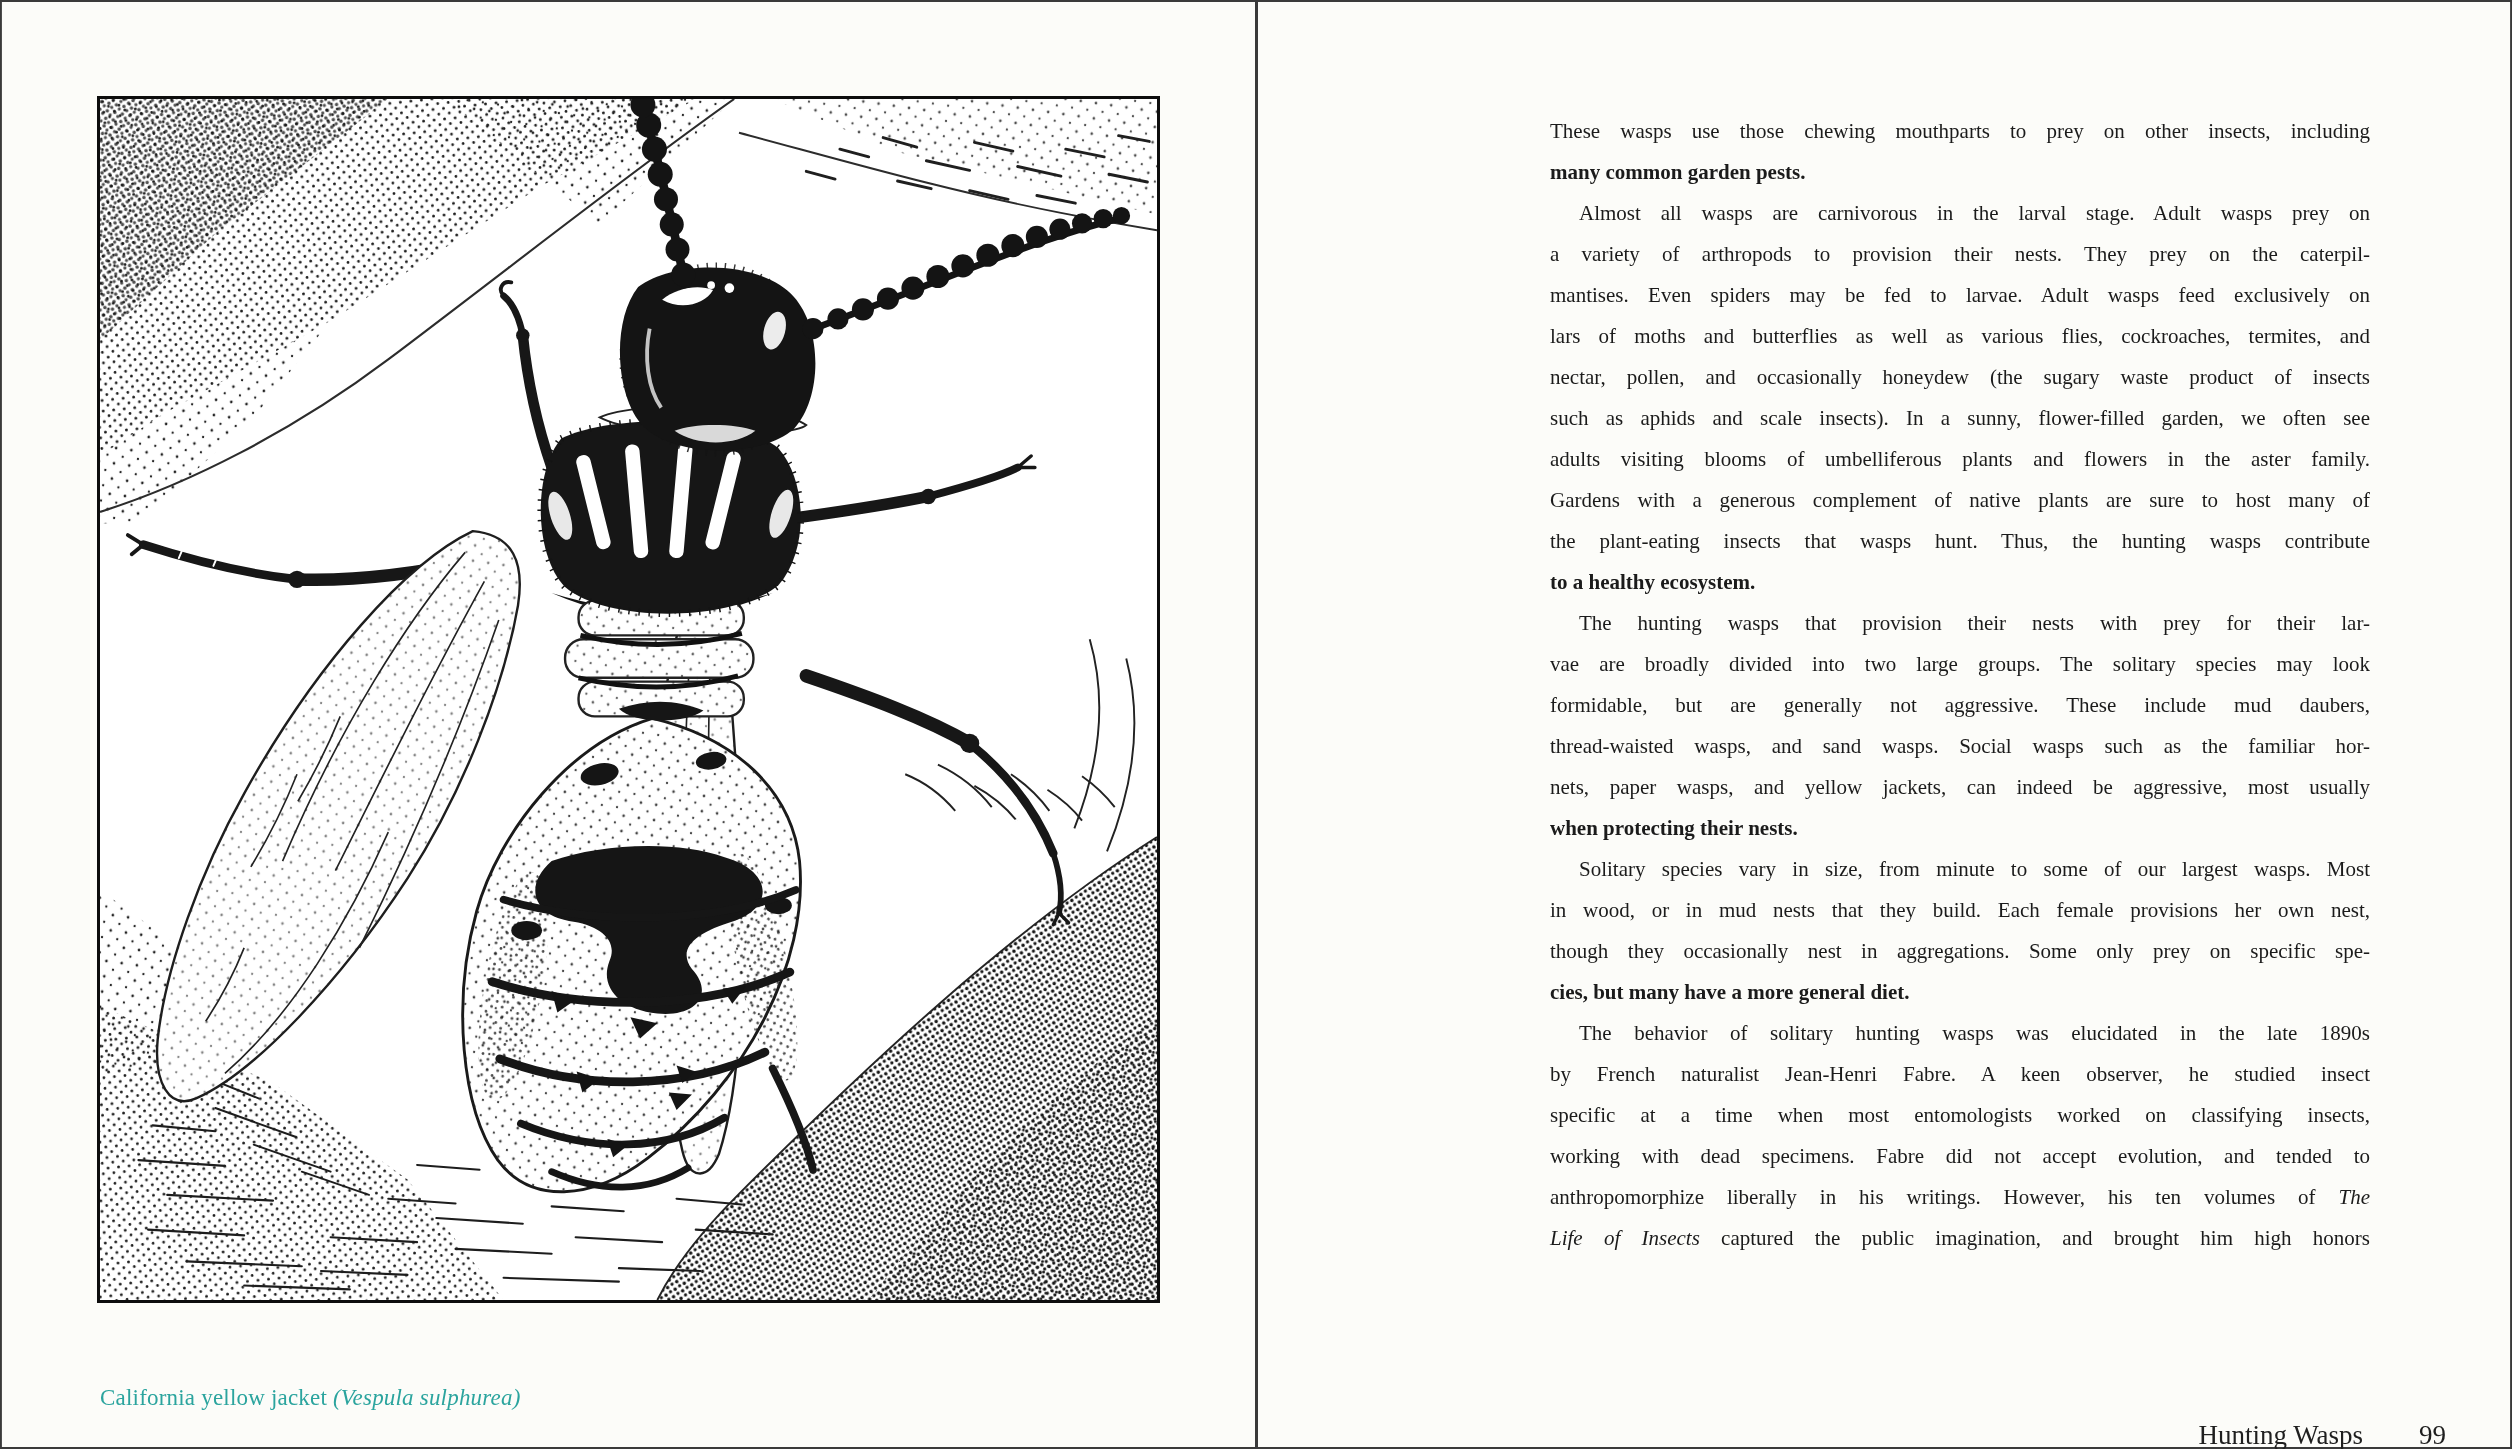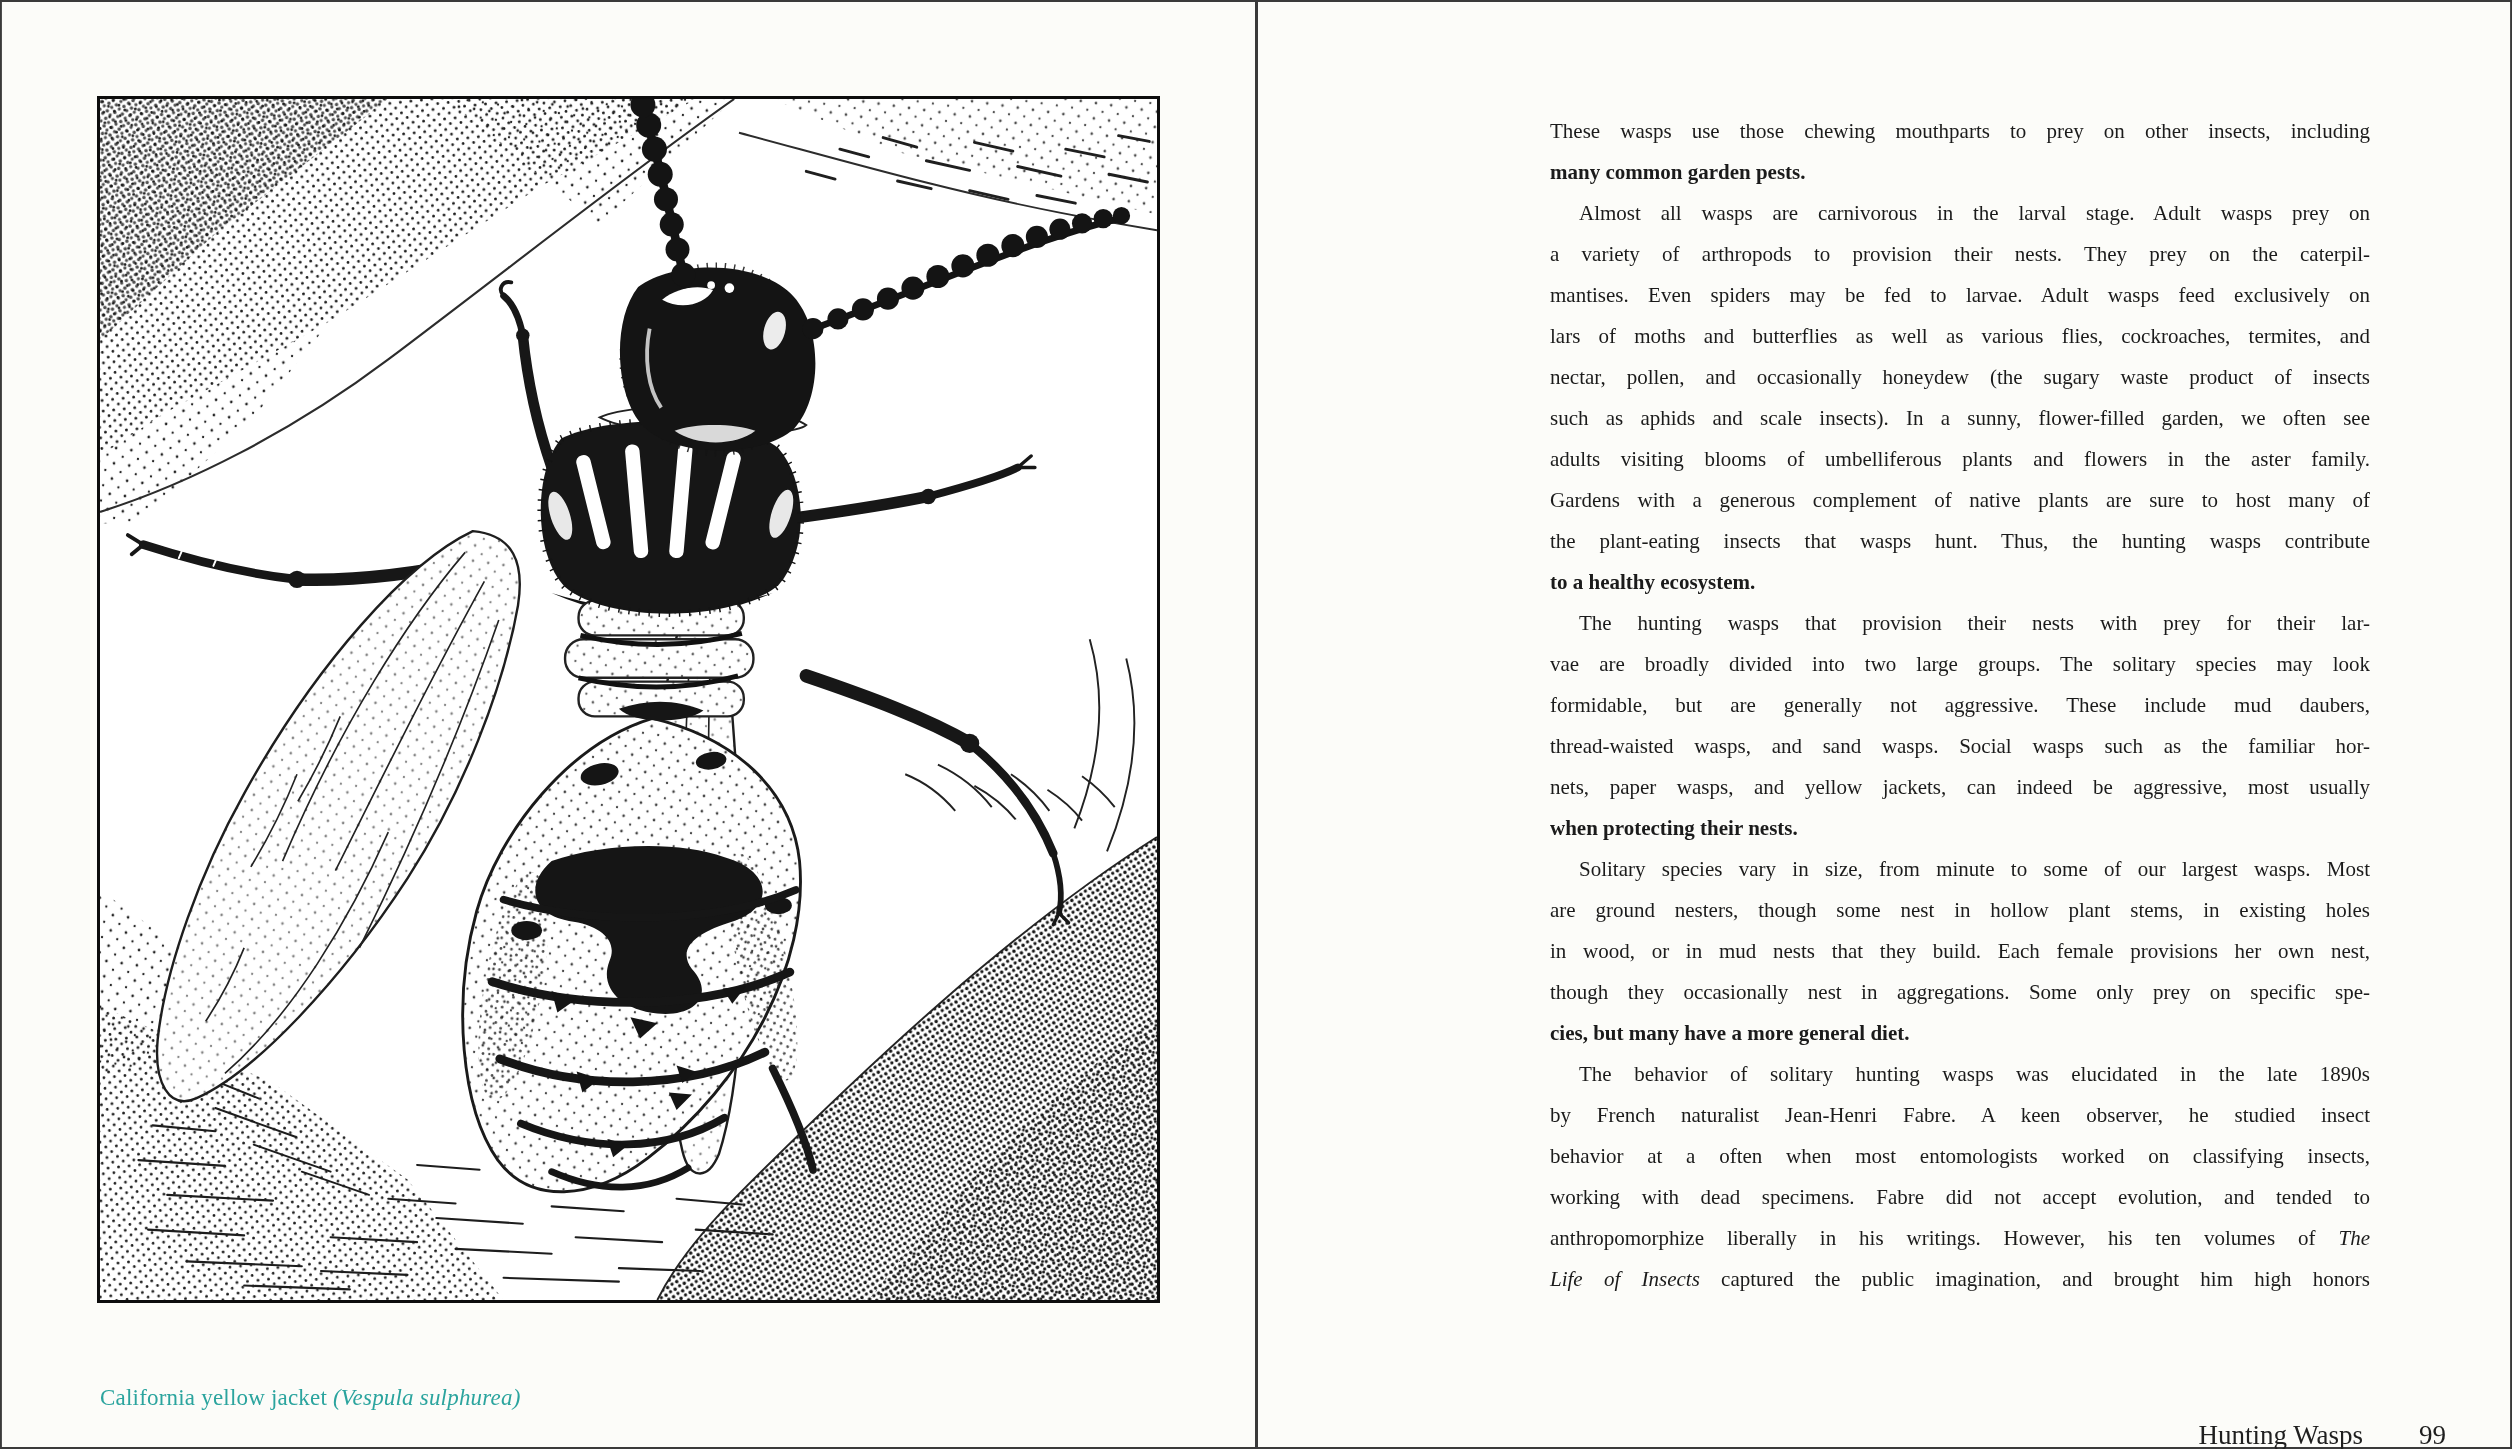--- a/index.html
+++ b/index.html
@@ -295,27 +295,26 @@
       <div class="line">Gardens with a generous complement of native plants are sure to host many of</div>
       <div class="line">the plant-eating insects that wasps hunt. Thus, the hunting wasps contribute</div>
       <div class="line end">to a healthy ecosystem.</div>
       <div class="line indent">The hunting wasps that provision their nests with prey for their lar-</div>
       <div class="line">vae are broadly divided into two large groups. The solitary species may look</div>
       <div class="line">formidable, but are generally not aggressive. These include mud daubers,</div>
       <div class="line">thread-waisted wasps, and sand wasps. Social wasps such as the familiar hor-</div>
       <div class="line">nets, paper wasps, and yellow jackets, can indeed be aggressive, most usually</div>
       <div class="line end">when protecting their nests.</div>
       <div class="line indent">Solitary species vary in size, from minute to some of our largest wasps. Most</div>
-      <div class="line">are ground nesters, though some nest in hollow plant stems, in existing holes</div>
       <div class="line">in wood, or in mud nests that they build. Each female provisions her own nest,</div>
       <div class="line">though they occasionally nest in aggregations. Some only prey on specific spe-</div>
       <div class="line end">cies, but many have a more general diet.</div>
       <div class="line indent">The behavior of solitary hunting wasps was elucidated in the late 1890s</div>
       <div class="line">by French naturalist Jean-Henri Fabre. A keen observer, he studied insect</div>
-      <div class="line">behavior at a often when most entomologists worked on classifying insects,</div>
+      <div class="line">specific at a time when most entomologists worked on classifying insects,</div>
       <div class="line">working with dead specimens. Fabre did not accept evolution, and tended to</div>
       <div class="line">anthropomorphize liberally in his writings. However, his ten volumes of <em>The</em></div>
       <div class="line"><em>Life of Insects</em> captured the public imagination, and brought him high honors</div>
     </div>
   <footer class="folio-row">
     <span class="chapter">Hunting Wasps</span><span class="folio">99</span>
   </footer>
 </div>
 
 

